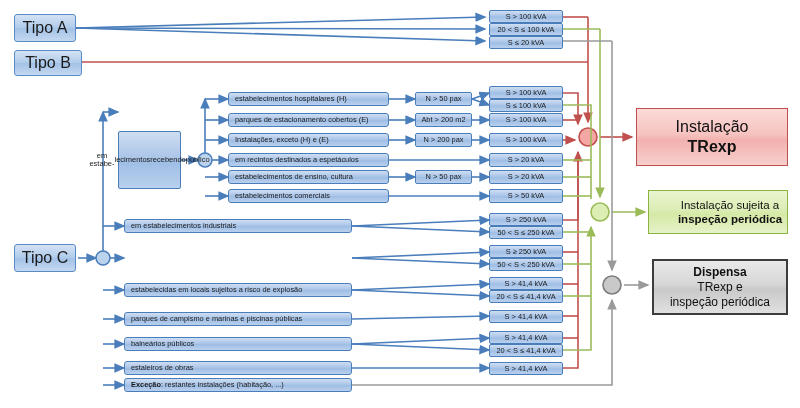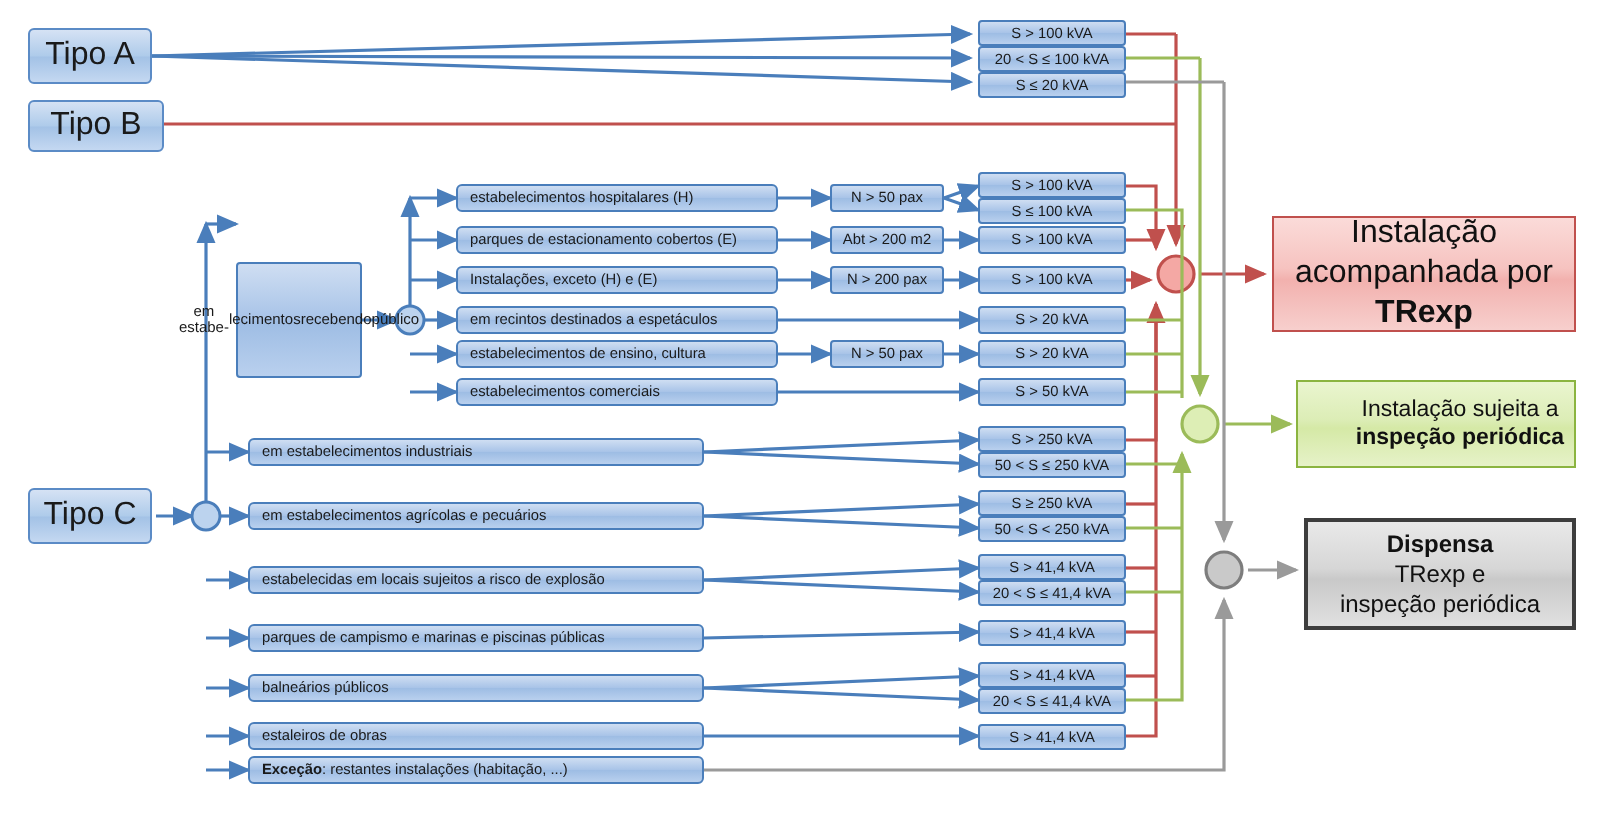--- a/index.html
+++ b/index.html
@@ -265,23 +265,20 @@
   <div class="node kva-node" style="left:489px;top:170px;width:74px;height:14px;">
     <span>S &gt; 20 kVA</span>
   </div>
   <div class="node kva-node" style="left:489px;top:189px;width:74px;height:14px;">
     <span>S &gt; 50 kVA</span>
   </div>
 
   <div class="node label-node" style="left:124px;top:219px;width:228px;height:14px;">
     <span>em estabelecimentos industriais</span>
   </div>
-  <div class="node label-node" style="left:124px;top:251px;width:228px;height:14px;">
-    <span>em estabelecimentos agrícolas e pecuários</span>
-  </div>
   <div class="node label-node" style="left:124px;top:283px;width:228px;height:14px;">
     <span>estabelecidas em locais sujeitos a risco de explosão</span>
   </div>
   <div class="node label-node" style="left:124px;top:312px;width:228px;height:14px;">
     <span>parques de campismo e marinas e piscinas públicas</span>
   </div>
   <div class="node label-node" style="left:124px;top:337px;width:228px;height:14px;">
     <span>balneários públicos</span>
   </div>
   <div class="node label-node" style="left:124px;top:361px;width:228px;height:14px;">
@@ -318,21 +315,20 @@
   </div>
   <div class="node kva-node" style="left:489px;top:344px;width:74px;height:13px;">
     <span>20 &lt; S ≤ 41,4 kVA</span>
   </div>
   <div class="node kva-node" style="left:489px;top:362px;width:74px;height:13px;">
     <span>S &gt; 41,4 kVA</span>
   </div>
 
   <div class="result" id="res-trexp" style="left:636px;top:108px;width:152px;height:58px;">
     <span class="ln">Instalação</span>
-    <span class="ln">acompanhada por</span>
     <span class="ln b">TRexp</span>
   </div>
 
   <div class="result" id="res-insp" style="left:648px;top:190px;width:140px;height:44px;padding-left:24px;">
     <span class="ln">Instalação sujeita a</span>
     <span class="ln b">inspeção periódica</span>
   </div>
 
   <div class="result" id="res-disp" style="left:652px;top:259px;width:136px;height:56px;">
     <span class="ln b">Dispensa</span>

